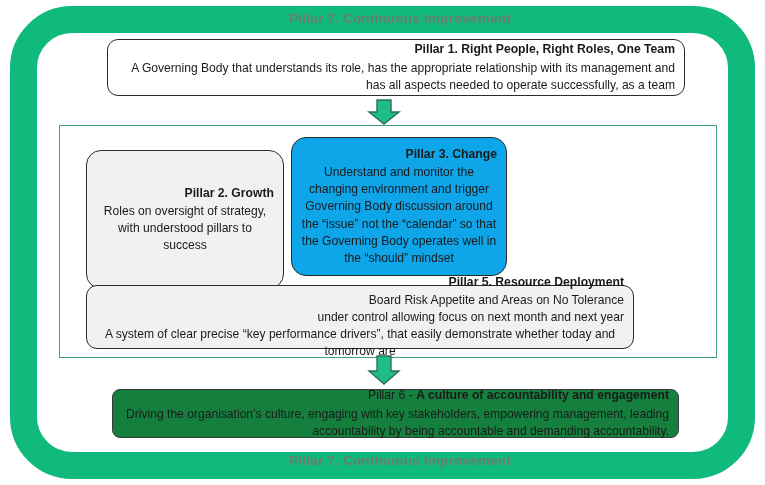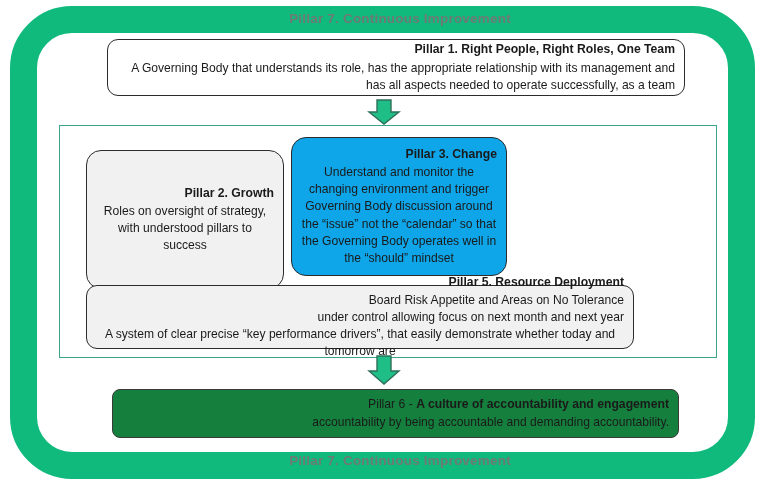--- a/index.html
+++ b/index.html
@@ -189,18 +189,19 @@
   </div>
 
   <div class="arrow" style="left:367px; top:355px;">
     <svg width="34" height="30" viewBox="0 0 34 30">
       <polygon points="10,1 24,1 24,16 32,16 17,29 2,16 10,16" fill="#1FBE86" stroke="#2F6F5B" stroke-width="1.4" stroke-linejoin="miter"></polygon>
     </svg>
   </div>
 
   <div class="box" id="pillar6">
     <div class="title"><span>Pillar 6 - </span><b>A culture of accountability and engagement</b></div>
+    <div class="body">Driving the organisation’s culture, engaging with key stakeholders, empowering management, leading</div>
     <div class="body">accountability by being accountable and demanding accountability.</div>
   </div>
 
   <div class="pillar7-label pillar7-bottom">Pillar 7. Continuous Improvement</div>
 
 </div>
 
 </body></html>

